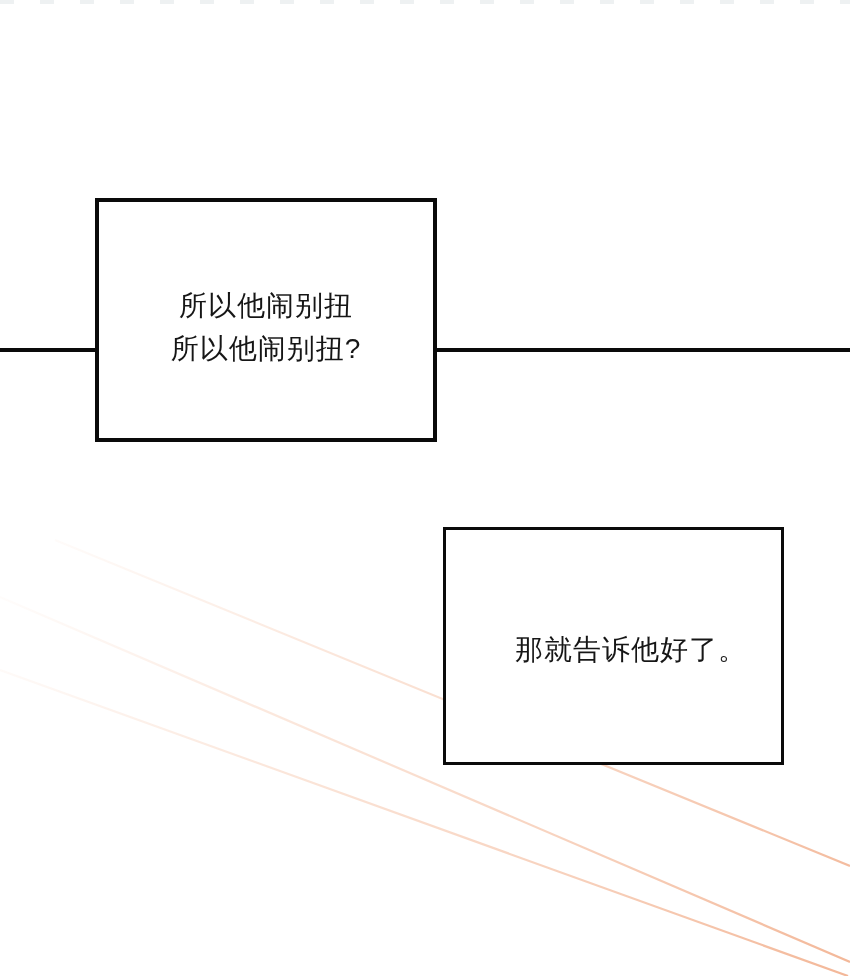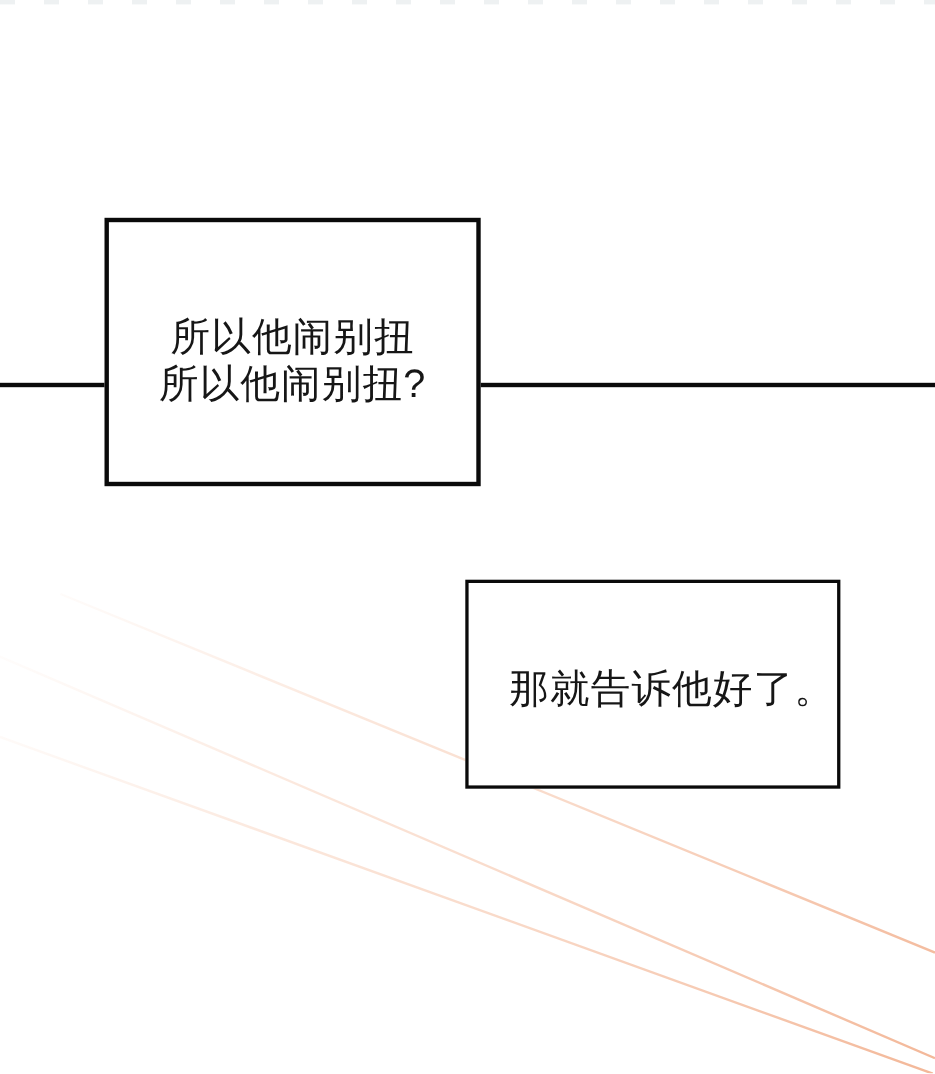--- a/index.html
+++ b/index.html
@@ -46,37 +46,37 @@
   .speech-box {
     position: absolute;
     background: #ffffff;
     box-sizing: border-box;
     display: flex;
     flex-direction: column;
     align-items: center;
     justify-content: center;
     text-align: center;
     color: #161616;
-    font-size: 36px;
+    font-size: 28px;
     line-height: 43px;
     letter-spacing: 1px;
   }
   .speech-box-1 {
     left: 95px;
     top: 198px;
     width: 342px;
     height: 244px;
     border: 4px solid #0a0a0a;
     padding-top: 14px;
   }
   .speech-box-2 {
-    left: 423px;
+    left: 443px;
     top: 527px;
     width: 341px;
-    height: 190px;
+    height: 238px;
     border: 3px solid #0a0a0a;
     padding-top: 6px;
     padding-left: 35px;
   }
   .dialogue-line {
     display: block;
     white-space: nowrap;
   }
 </style>
 </head>

